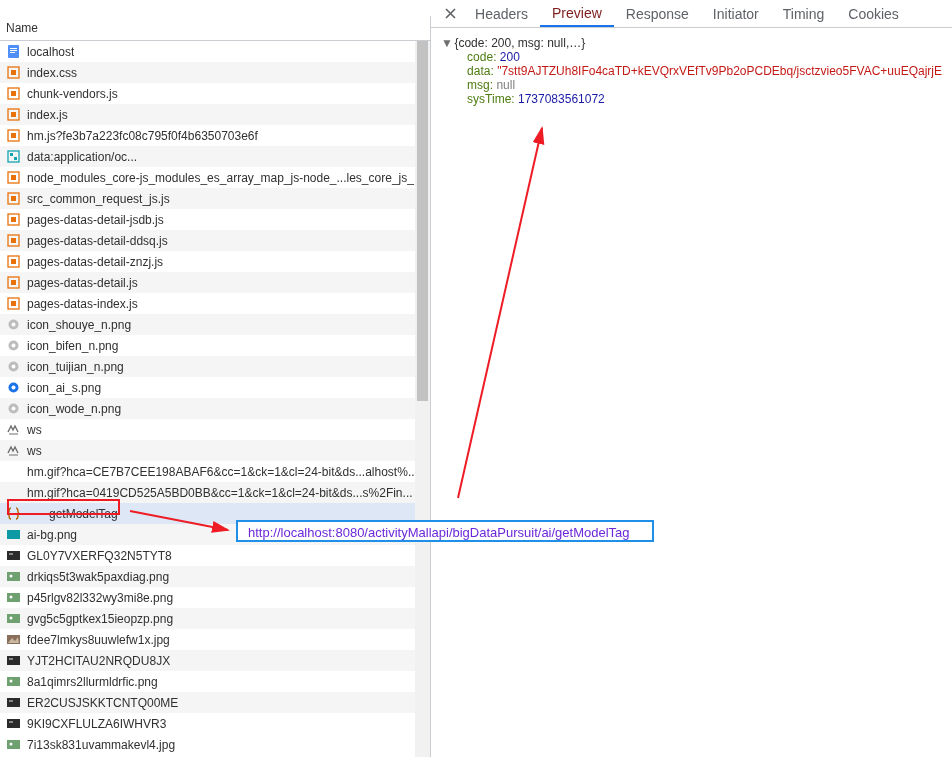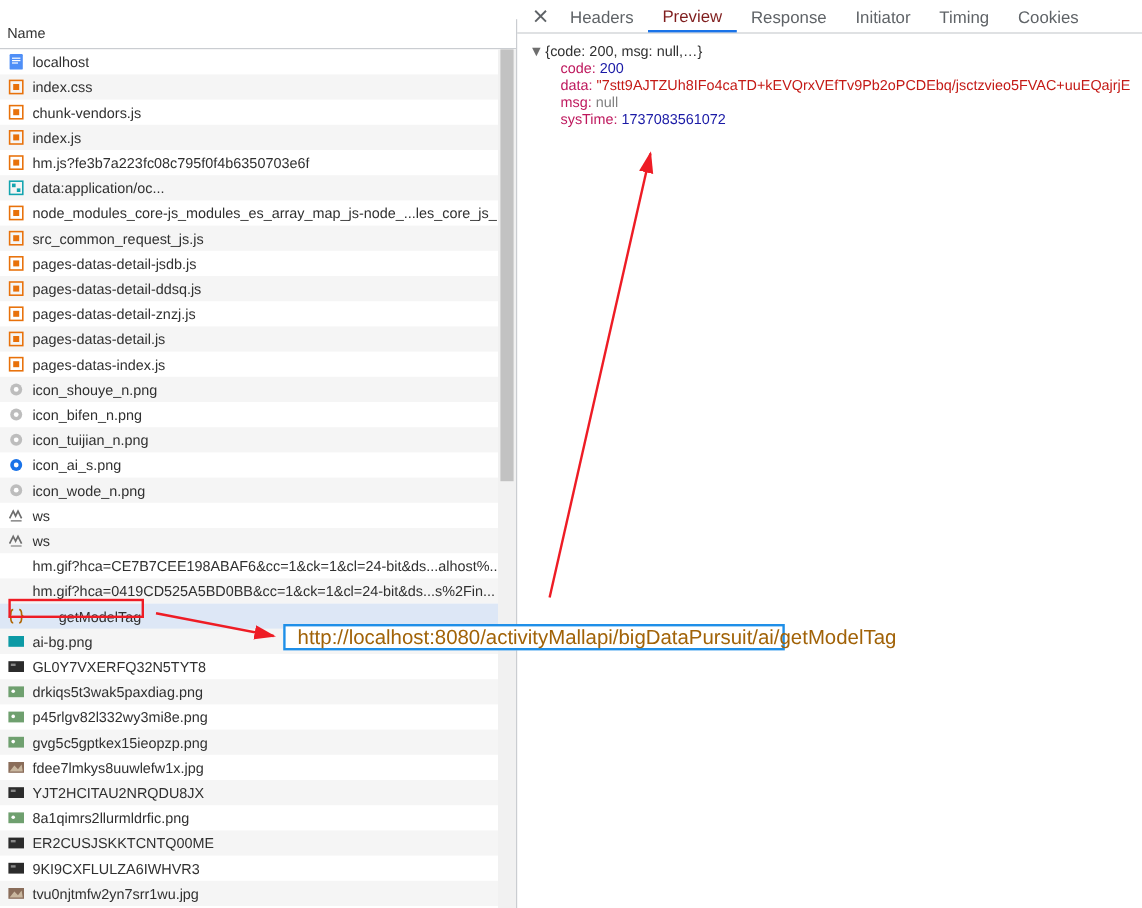--- a/index.html
+++ b/index.html
@@ -22,29 +22,29 @@
 
   .right-panel { flex: 1; height: 100%; display: flex; flex-direction: column; }
   .tabs { height: 28px; border-bottom: 1px solid #cacdd1; display: flex; align-items: stretch; padding-left: 6px; gap: 0; font-size: 14px; color: #5f6367; }
   .tab-close { width: 26px; display: flex; align-items: center; justify-content: center; color: #5f6367; cursor: pointer; }
   .tab { padding: 0 12px; display: flex; align-items: center; cursor: pointer; }
   .tab.active { color: #7f1d1d; border-bottom: 2px solid #1a73e8; }
 
   .preview-body { flex: 1; padding: 8px 10px 10px 10px; font-family: Liberation Sans, sans-serif; font-size: 12px; color: #303030; position: relative; }
   .tree-line { white-space: nowrap; }
   .tri { display: inline-block; width: 10px; color: #6e6e6e; }
-  .k { color: #be185d; }
+  .k { color: #4d7c0f; }
   .num { color: #1a1aa6; }
   .str { color: #c41a16; }
   .nul { color: #808080; }
 
   .overlay { position: absolute; left: 0; top: 0; width: 952px; height: 757px; pointer-events: none; }
 
   .redbox { position: absolute; border: 2px solid #ee1c25; }
-  .bluebox { position: absolute; border: 2px solid #1f8fe8; background: #fff; display: flex; align-items: flex-start; padding: 0 10px; font-size: 17px; color: #a16207; }
+  .bluebox { position: absolute; border: 2px solid #1f8fe8; background: #fff; display: flex; align-items: flex-end; padding: 0 10px; font-size: 13px; color: #6d28d9; }
 </style>
 </head>
 <body>
 
 <div class="app">
 
   <div class="left-panel">
     <div class="left-header">Name</div>
     <div class="list-viewport">
       <div class="list" id="req-list">
@@ -333,29 +333,20 @@
             <span class="label">ER2CUSJSKKTCNTQ00ME</span>
           </div>
           <div class="row">
             <span class="ico">
               <svg width="15" height="15" viewBox="0 0 15 15">
                 <rect x="1" y="3" width="13" height="9" fill="#2b2b2b"></rect>
                 <rect x="3" y="5" width="4" height="2" fill="#888"></rect>
               </svg>
             </span>
             <span class="label">9KI9CXFLULZA6IWHVR3</span>
-          </div>
-          <div class="row alt">
-            <span class="ico">
-              <svg width="15" height="15" viewBox="0 0 15 15">
-                <rect x="1" y="3" width="13" height="9" fill="#8a6d5a"></rect>
-                <path d="M2 11 L6 6 L9 9 L12 5 L13 11 Z" fill="#c9b79f"></path>
-              </svg>
-            </span>
-            <span class="label">tvu0njtmfw2yn7srr1wu.jpg</span>
           </div>
           <div class="row">
             <span class="ico">
               <svg width="15" height="15" viewBox="0 0 15 15">
                 <rect x="1" y="3" width="13" height="9" fill="#6fa06f"></rect>
                 <circle cx="5" cy="7" r="1.5" fill="#fff"></circle>
               </svg>
             </span>
             <span class="label">7i13sk831uvammakevl4.jpg</span>
           </div>

